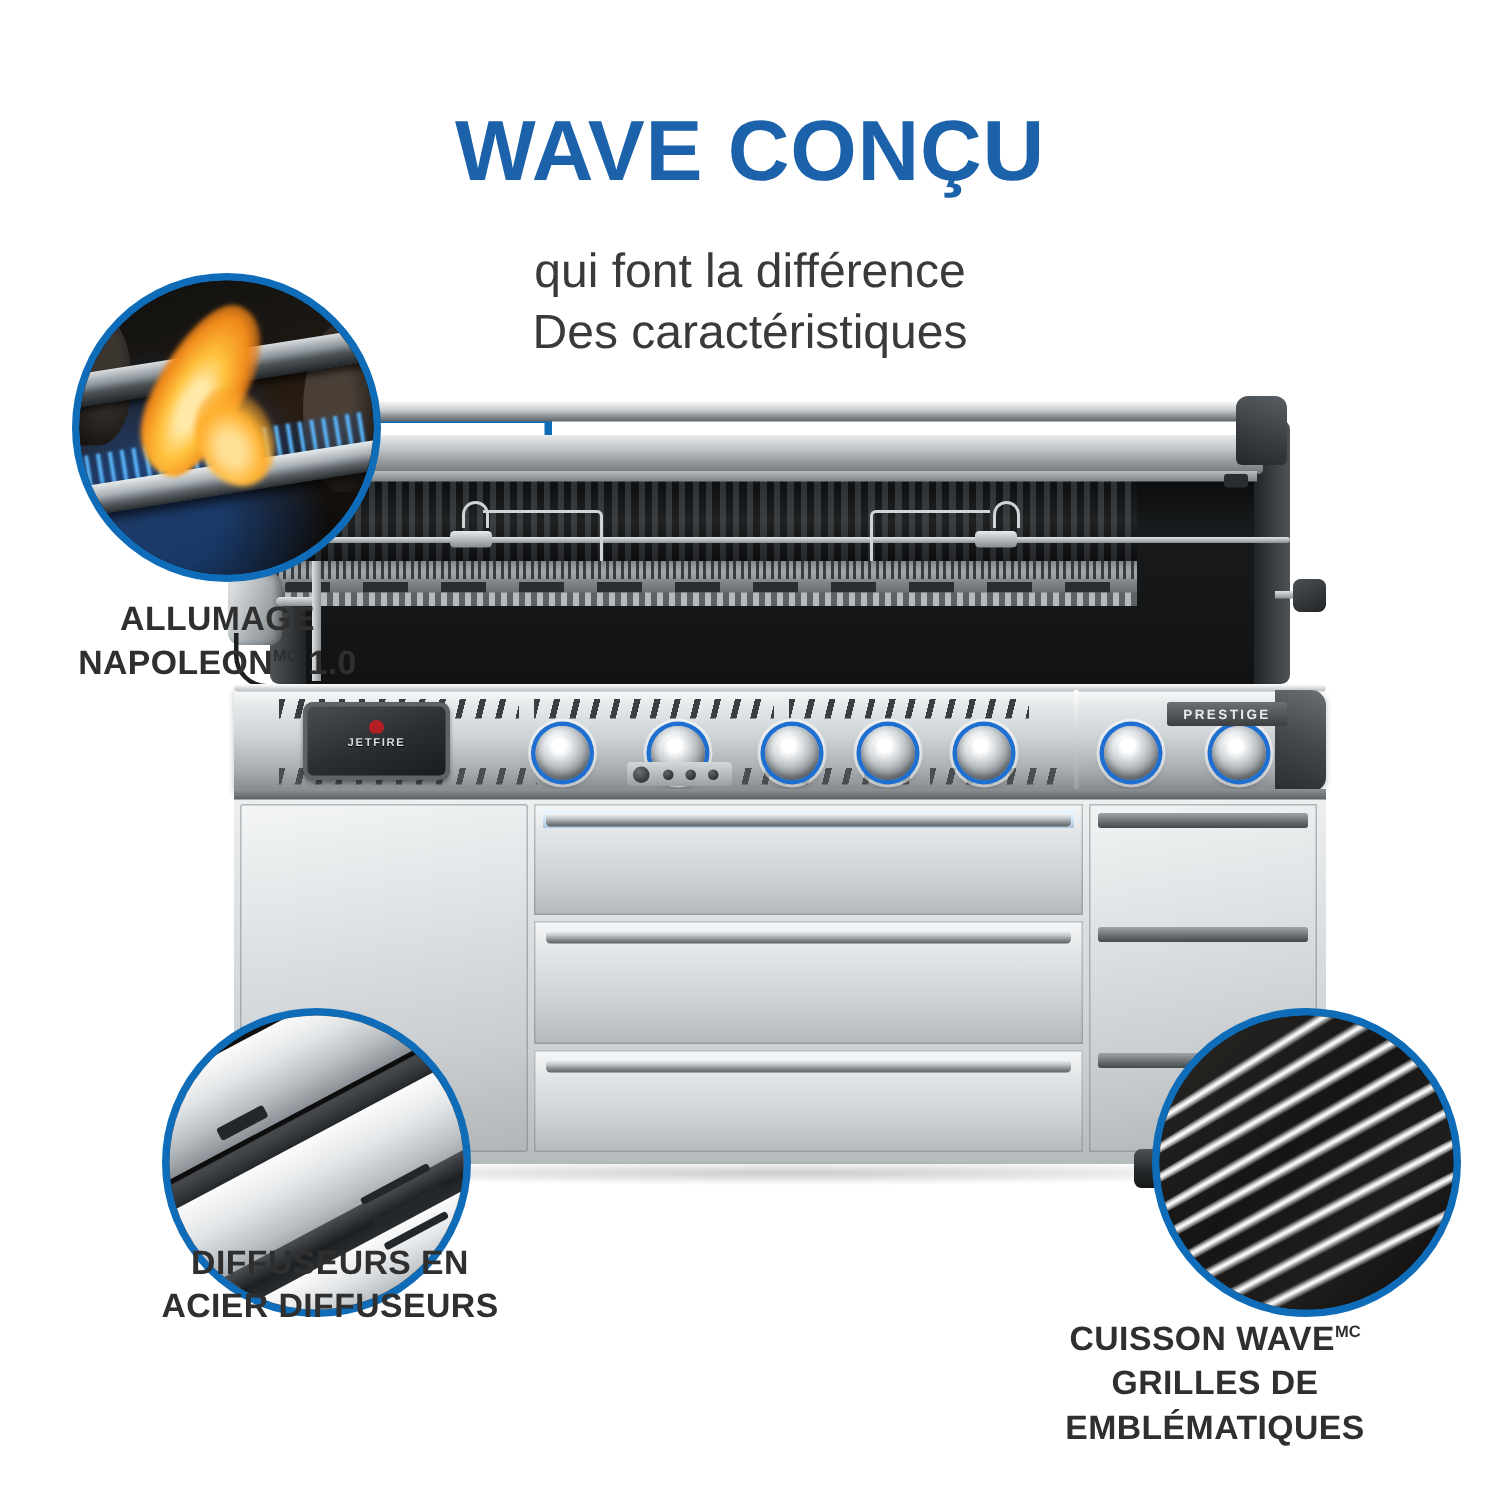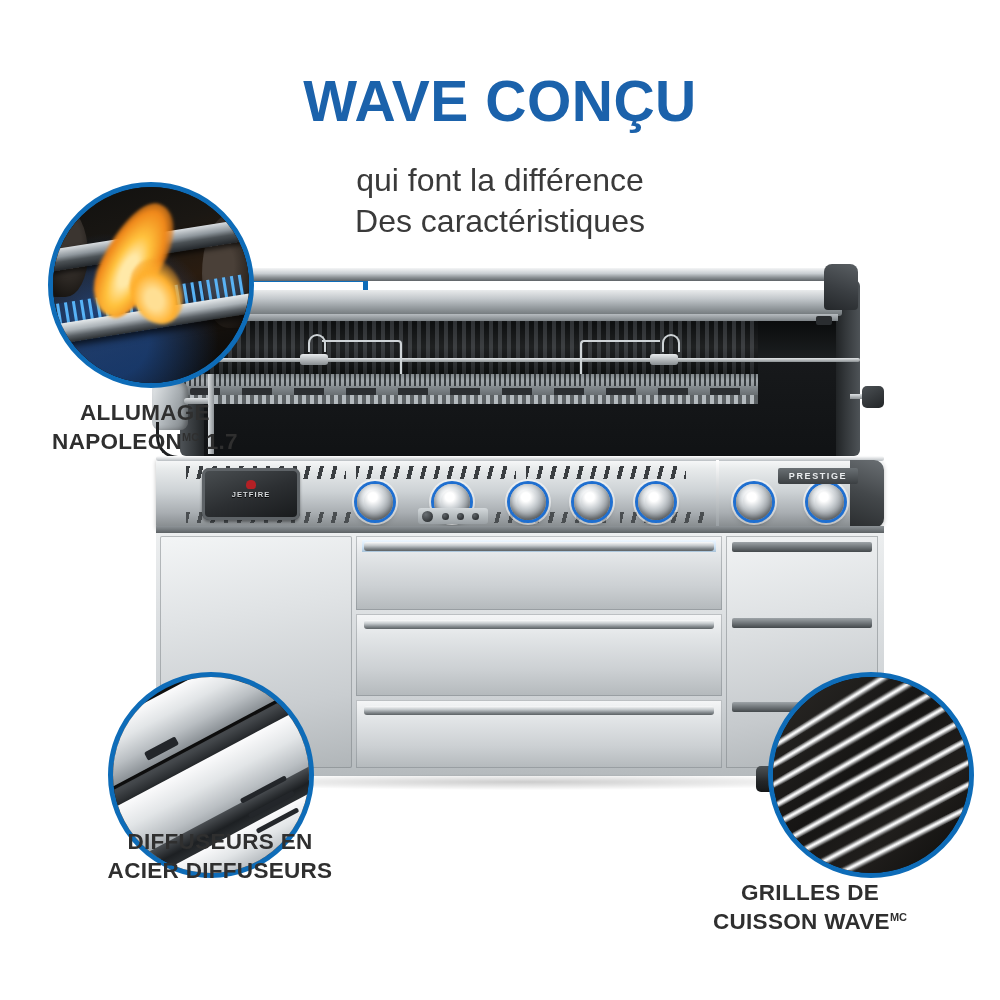--- a/index.html
+++ b/index.html
@@ -379,26 +379,27 @@
     <div class="wv-band" style="top:35%;transform:rotate(-30deg);"></div>
     <div class="wv-band" style="top:46%;transform:rotate(-29deg);"></div>
     <div class="wv-band" style="top:57%;transform:rotate(-29deg);"></div>
     <div class="wv-band" style="top:68%;transform:rotate(-28deg);"></div>
     <div class="wv-band" style="top:79%;transform:rotate(-28deg);"></div>
     <div class="wv-band" style="top:90%;transform:rotate(-27deg);"></div>
   </div>
 
   <div class="cap" id="cap-jetfire">
     <div>ALLUMAGE</div>
-    <div><span>NAPOLEON</span><sup>MC</sup><span> 1.7</span></div>
+    <div><span>NAPOLEON</span><sup>MC</sup><span> 1.0</span></div>
   </div>
 
   <div class="cap" id="cap-diff">
     <div>DIFFUSEURS EN</div>
     <div>ACIER DIFFUSEURS</div>
   </div>
 
   <div class="cap" id="cap-wave">
+    <div><span>CUISSON WAVE</span><sup>MC</sup></div>
     <div>GRILLES DE</div>
-    <div><span>CUISSON WAVE</span><sup>MC</sup></div>
+    <div>EMBLÉMATIQUES</div>
   </div>
 
 </div>
 
 </body></html>

